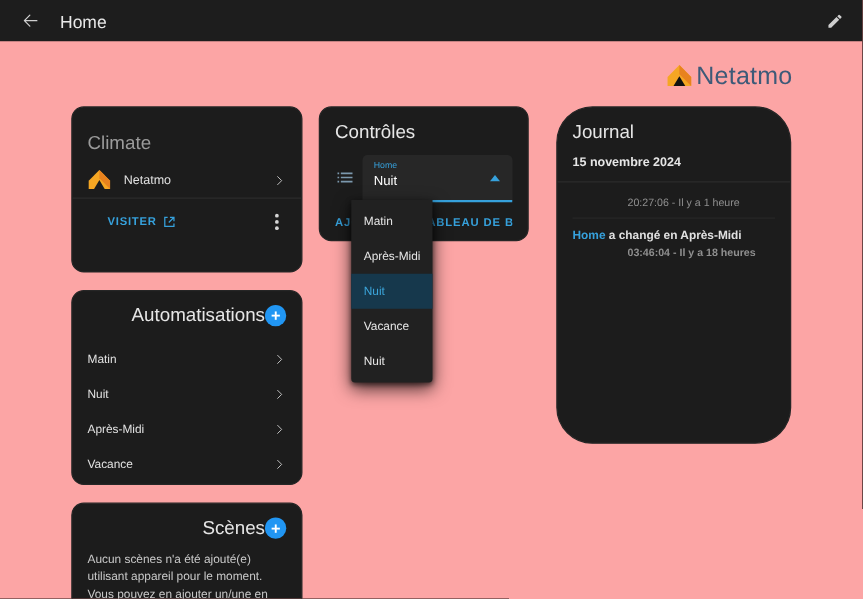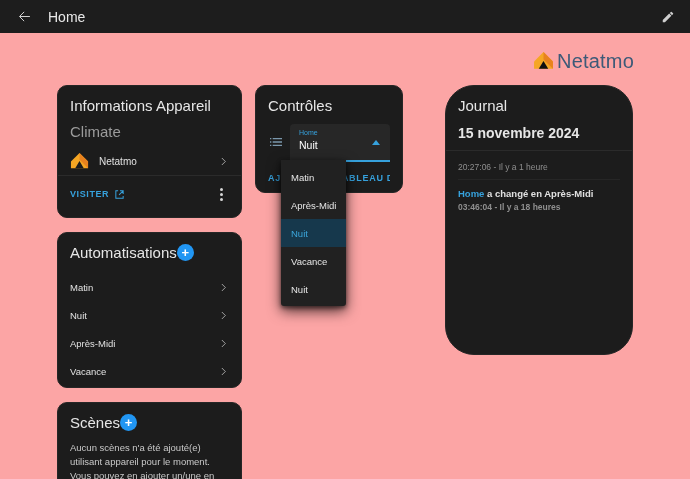--- a/index.html
+++ b/index.html
@@ -21,48 +21,48 @@
   .icon-stroke { stroke:#cfcfcf; stroke-width:1.6; fill:none; stroke-linecap:round; stroke-linejoin:round; }
   
   .brand { position:absolute; top:50px; left:533px; display:flex; align-items:center; gap:3px; }
   .brand .wordmark { font-size:20px; font-weight:500; letter-spacing:0.2px; }
   
   .card {
     position:absolute; background:#1c1c1c; border:1px solid #262626;
     border-radius:10px; padding:11px 12px;
   }
   .card-title { font-size:15px; font-weight:400; color:#e6e6e6; }
-  .card-title-row { display:flex; align-items:center; justify-content:flex-start; }
+  .card-title-row { display:flex; align-items:center; justify-content:flex-end; }
   .plus-btn {
     width:17px; height:17px; border-radius:50%; background:#2196f3; color:#fff;
     display:flex; align-items:center; justify-content:center;
     font-size:13px; font-weight:700; line-height:1; cursor:pointer; padding-bottom:1px;
   }
   .muted { color:#9b9b9b; }
   .divider { height:1px; background:#2b2b2b; margin:0 -12px; }
   
   #card-device { left:57px; top:85px; width:185px; height:133px; }
   #card-device .meta { margin-top:11px; font-size:15px; line-height:13px; }
   .integration-row { display:flex; align-items:center; margin-top:9px; height:28px; cursor:pointer; }
   .integration-row .label { flex:1; font-size:10px; margin-left:10px; }
   .visit-row { display:flex; align-items:center; margin-top:7px; height:22px; }
-  .visit-link { display:flex; align-items:center; gap:5px; color:#36a1dc; font-size:9px; font-weight:700; letter-spacing:0.6px; cursor:pointer; }
+  .visit-link { display:flex; align-items:center; gap:5px; color:#36a1dc; font-size:9px; font-weight:700; letter-spacing:0.6px; cursor:pointer;margin-left:16px; }
   .visit-row .flex { flex:1; }
   .kebab { display:flex; flex-direction:column; gap:2px; padding:4px 6px; cursor:pointer; }
   .kebab i { width:3px; height:3px; border-radius:50%; background:#d6d6d6; }
   
   #card-automations { left:57px; top:232px; width:185px; height:156px; }
   .list-item { display:flex; align-items:center; justify-content:space-between; height:28px; cursor:pointer; }
   .list-item .label { font-size:9.5px; color:#e1e1e1; }
   #card-automations .items { margin-top:12px; }
   
   #card-scenes { left:57px; top:402px; width:185px; height:120px; }
   #card-scenes .empty { margin-top:10px; font-size:9.5px; line-height:14px; color:#c9c9c9; }
   
-  #card-controls { left:255px; top:85px; width:148px; height:108px; }
+  #card-controls { left:255px; top:85px; width:168px; height:108px; }
   .control-row { display:flex; align-items:flex-end; margin-top:10px; }
   .list-icon { margin:0 6px 12px 0; }
   .select {
     flex:1; background:#272727; border-radius:4px 4px 0 0; height:38px;
     padding:5px 9px 4px; position:relative; border-bottom:2px solid #36a1dc; cursor:pointer;
   }
   .select .flabel { font-size:7px; color:#36a1dc; }
   .select .fvalue { font-size:10.5px; color:#ffffff; margin-top:3px; }
   .caret-up {
     position:absolute; right:10px; top:16px; width:0; height:0;
@@ -76,27 +76,27 @@
   
   .menu {
     position:absolute; left:281px; top:160px; width:65px;
     background:#212121; border-radius:0 0 3px 3px; padding:3px 0;
     box-shadow:0 5px 14px rgba(0,0,0,0.7), 0 2px 4px rgba(0,0,0,0.5); z-index:5;
   }
   .menu-option { height:28px; display:flex; align-items:center; padding-left:10px; font-size:9.5px; color:#e6e6e6; cursor:pointer; }
   .menu-option.selected { background:#16384c; color:#3ba5da; }
   
   #card-journal { left:445px; top:85px; width:188px; height:270px;border-radius:29px; }
-  #card-journal .date { margin-top:11px; font-size:14px; font-weight:700; color:#e6e6e6; }
+  #card-journal .date { margin-top:11px; font-size:10px; font-weight:700; color:#e6e6e6; }
   #card-journal .divider { margin-top:9px; }
   .entry { padding:8px 0 7px; }
   .entry + .entry { border-top:1px solid #262626;font-weight:bold; }
   .entry .line1 { font-size:9.5px; color:#e1e1e1; }
   .entry .entity { color:#36a1dc; cursor:pointer; }
-  .entry .line2 { font-size:8.5px; color:#8f8f8f; margin-top:3px; }
+  .entry .line2 { font-size:8.5px; color:#8f8f8f; margin-top:3px;margin-left:44px; }
 </style>
 </head>
 <body>
 
 <div id="screen">
 
   <div class="appbar">
     <div class="back">
       <svg width="15" height="15" viewBox="0 0 24 24">
         <path class="icon-stroke" stroke-width="2" d="M20 12 H5 M11 5 L4 12 L11 19"></path>
@@ -114,21 +114,20 @@
   <div class="brand">
     <svg width="21" height="21" viewBox="0 0 20 20">
       <polygon points="10,1 19,10 19,17 1,17 1,10" fill="#f5a623"></polygon>
       <polygon points="10,1 19,10 19,17 10,8" fill="#e8821e"></polygon>
       <polygon points="5.5,17 10,9.5 14.5,17" fill="#111111"></polygon>
     </svg>
     <span class="wordmark" style="color:#3d5a78">Netatmo</span>
   </div>
 
   <div class="card" id="card-device">
-    <div class="card-title">Informations Appareil</div>
     <div class="meta muted">
       <div>Climate</div>
     </div>
     <div class="integration-row">
       <svg width="19" height="19" viewBox="0 0 20 20">
         <polygon points="10,1 19,10 19,17 1,17 1,10" fill="#f5a623"></polygon>
         <polygon points="10,1 19,10 19,17 10,8" fill="#e8821e"></polygon>
         <polygon points="5.5,17 10,9.5 14.5,17" fill="#1c1c1c"></polygon>
       </svg>
       <span class="label">Netatmo</span>

